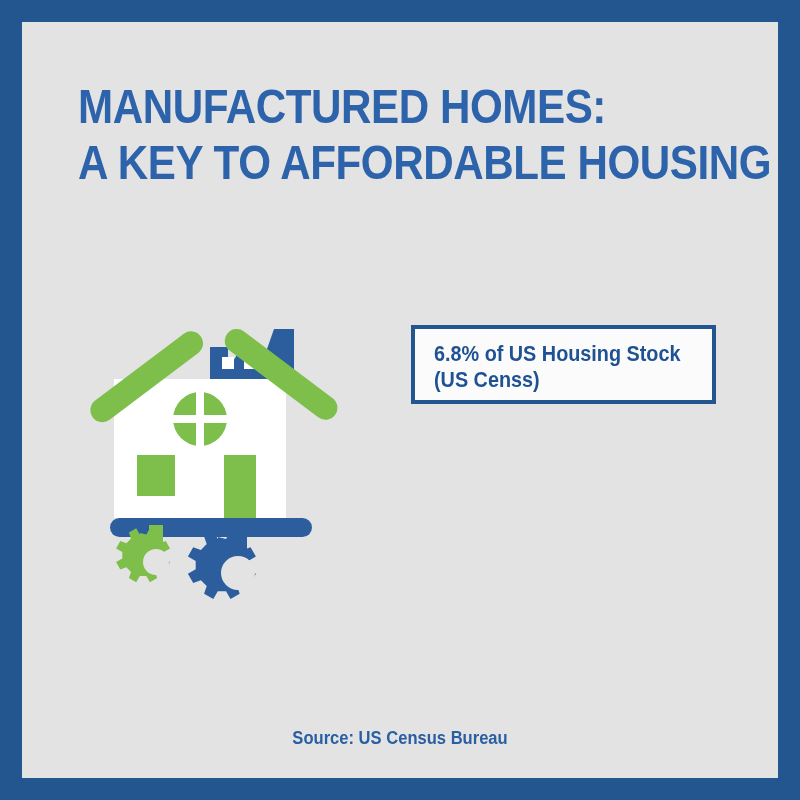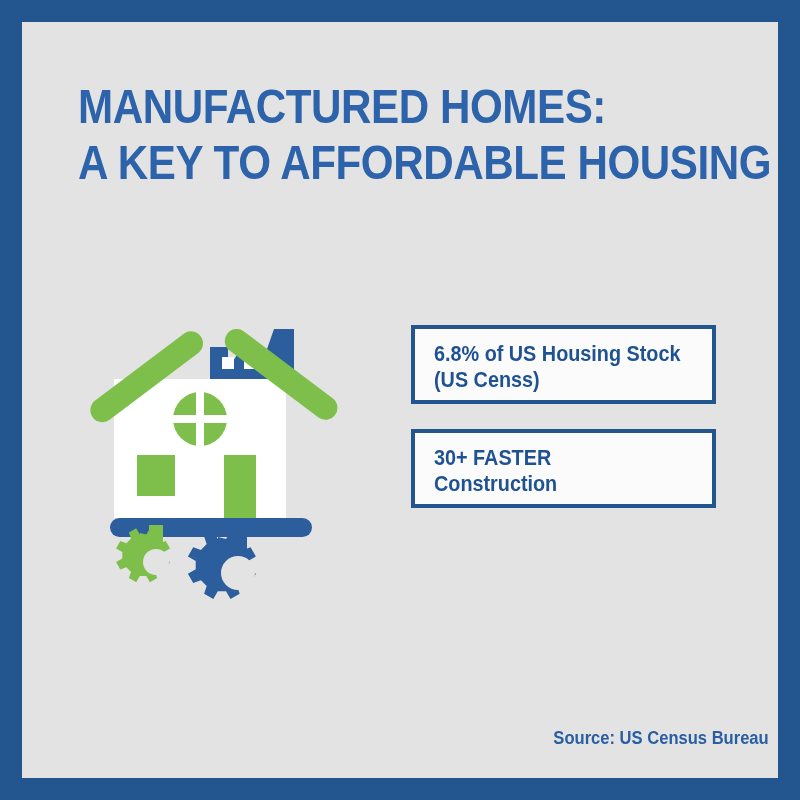--- a/index.html
+++ b/index.html
@@ -95,21 +95,21 @@
     transform-origin: left center;
     white-space: nowrap;
   }
 
   
   .source {
     position: absolute;
     left: 0;
     top: 706px;
     width: 756px;
-    text-align: right;
+    text-align: center;
   }
   .source-text {
     font-family: "Liberation Sans Narrow", "Liberation Sans", sans-serif;
     font-weight: bold;
     font-size: 18px;
     color: #2a5ea3;
     transform: scaleX(0.92);
     display: inline-block;
   }
 </style>
@@ -173,24 +173,20 @@
           <circle cx="156" cy="276" r="17" fill="#e3e3e3"></circle>
         </g>
       </svg>
     </div>
 
     <div class="facts">
       <div class="fact-box">
         <span class="fact-line">6.8% of US Housing Stock</span>
         <span class="fact-line">(US Censs)</span>
       </div>
-      <div class="fact-box">
-        <span class="fact-line">30+ FASTER</span>
-        <span class="fact-line">Construction</span>
-      </div>
     </div>
 
     <div class="source">
       <span class="source-text">Source: US Census Bureau</span>
     </div>
 
   </div>
 </div>
 
 </body></html>

